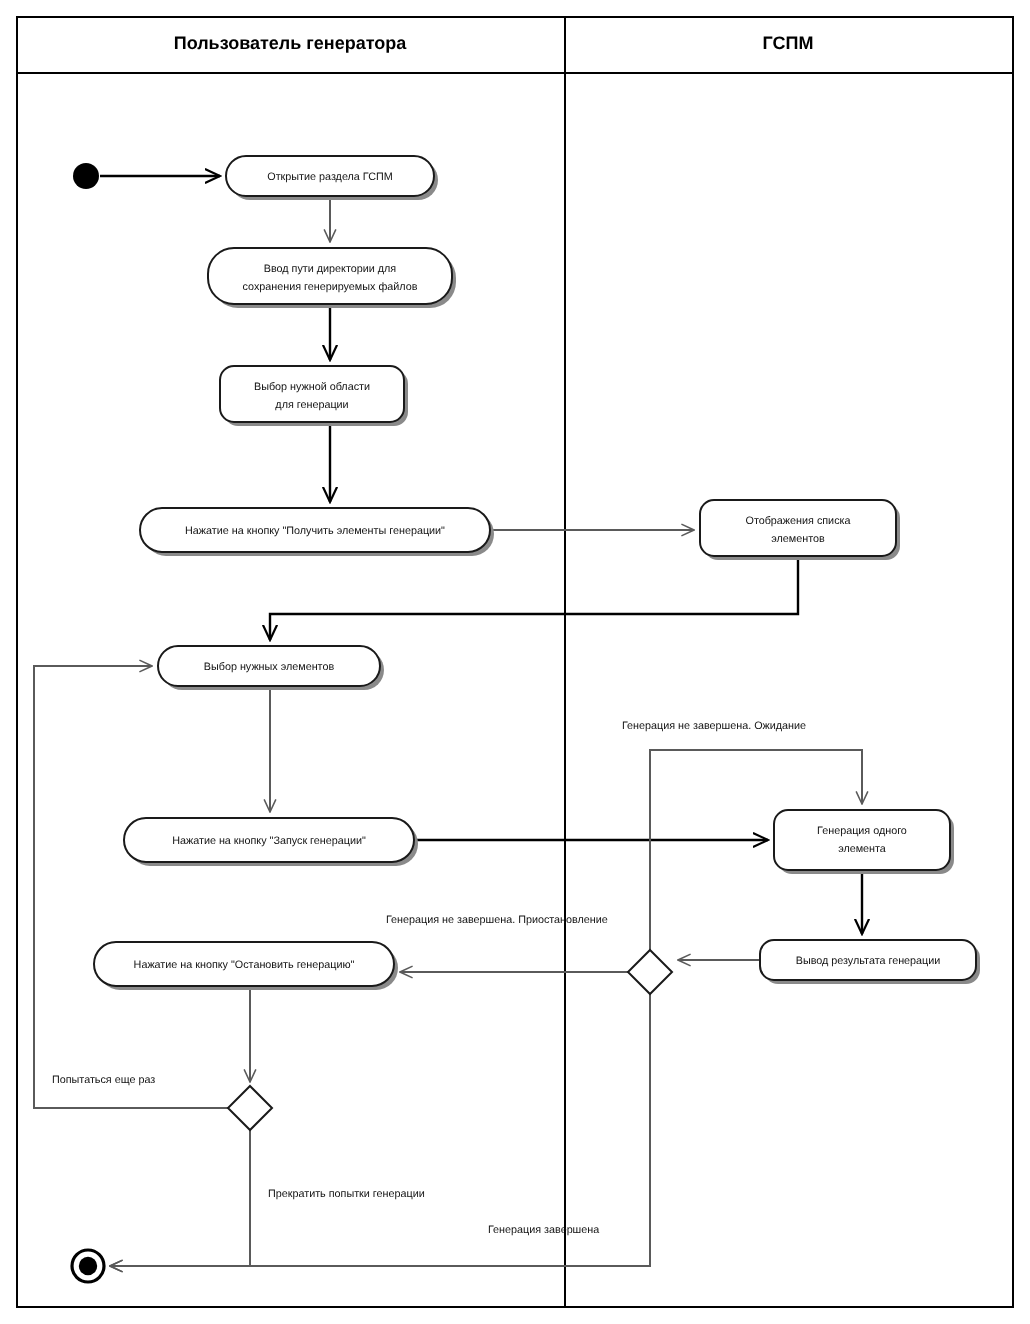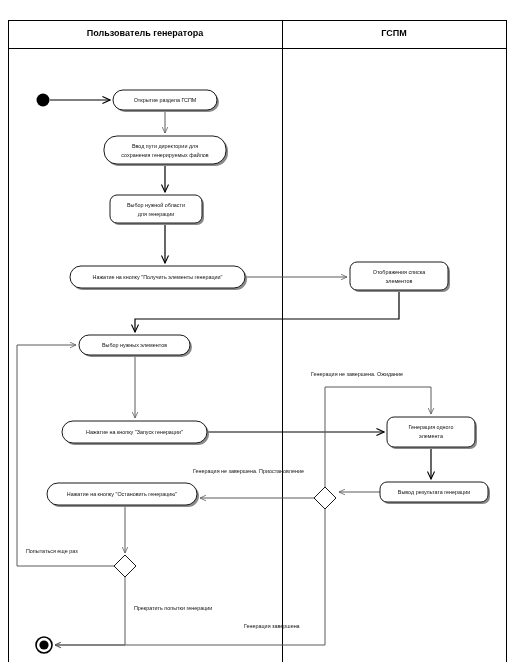--- a/index.html
+++ b/index.html
@@ -10,21 +10,21 @@
   body {
     width: 515px;
     height: 662px;
     font-family: "Liberation Sans", "DejaVu Sans", sans-serif;
     overflow: hidden;
     position: relative;
   }
   #diagram-root {
     position: absolute;
     left: 0;
-    top: 12px;
+    top: 0;
     width: 515px;
     height: 502px;
   }
   svg.diagram {
     display: block;
     width: 515px;
     height: 662px;
     shape-rendering: geometricPrecision;
   }
   .lane-frame {

